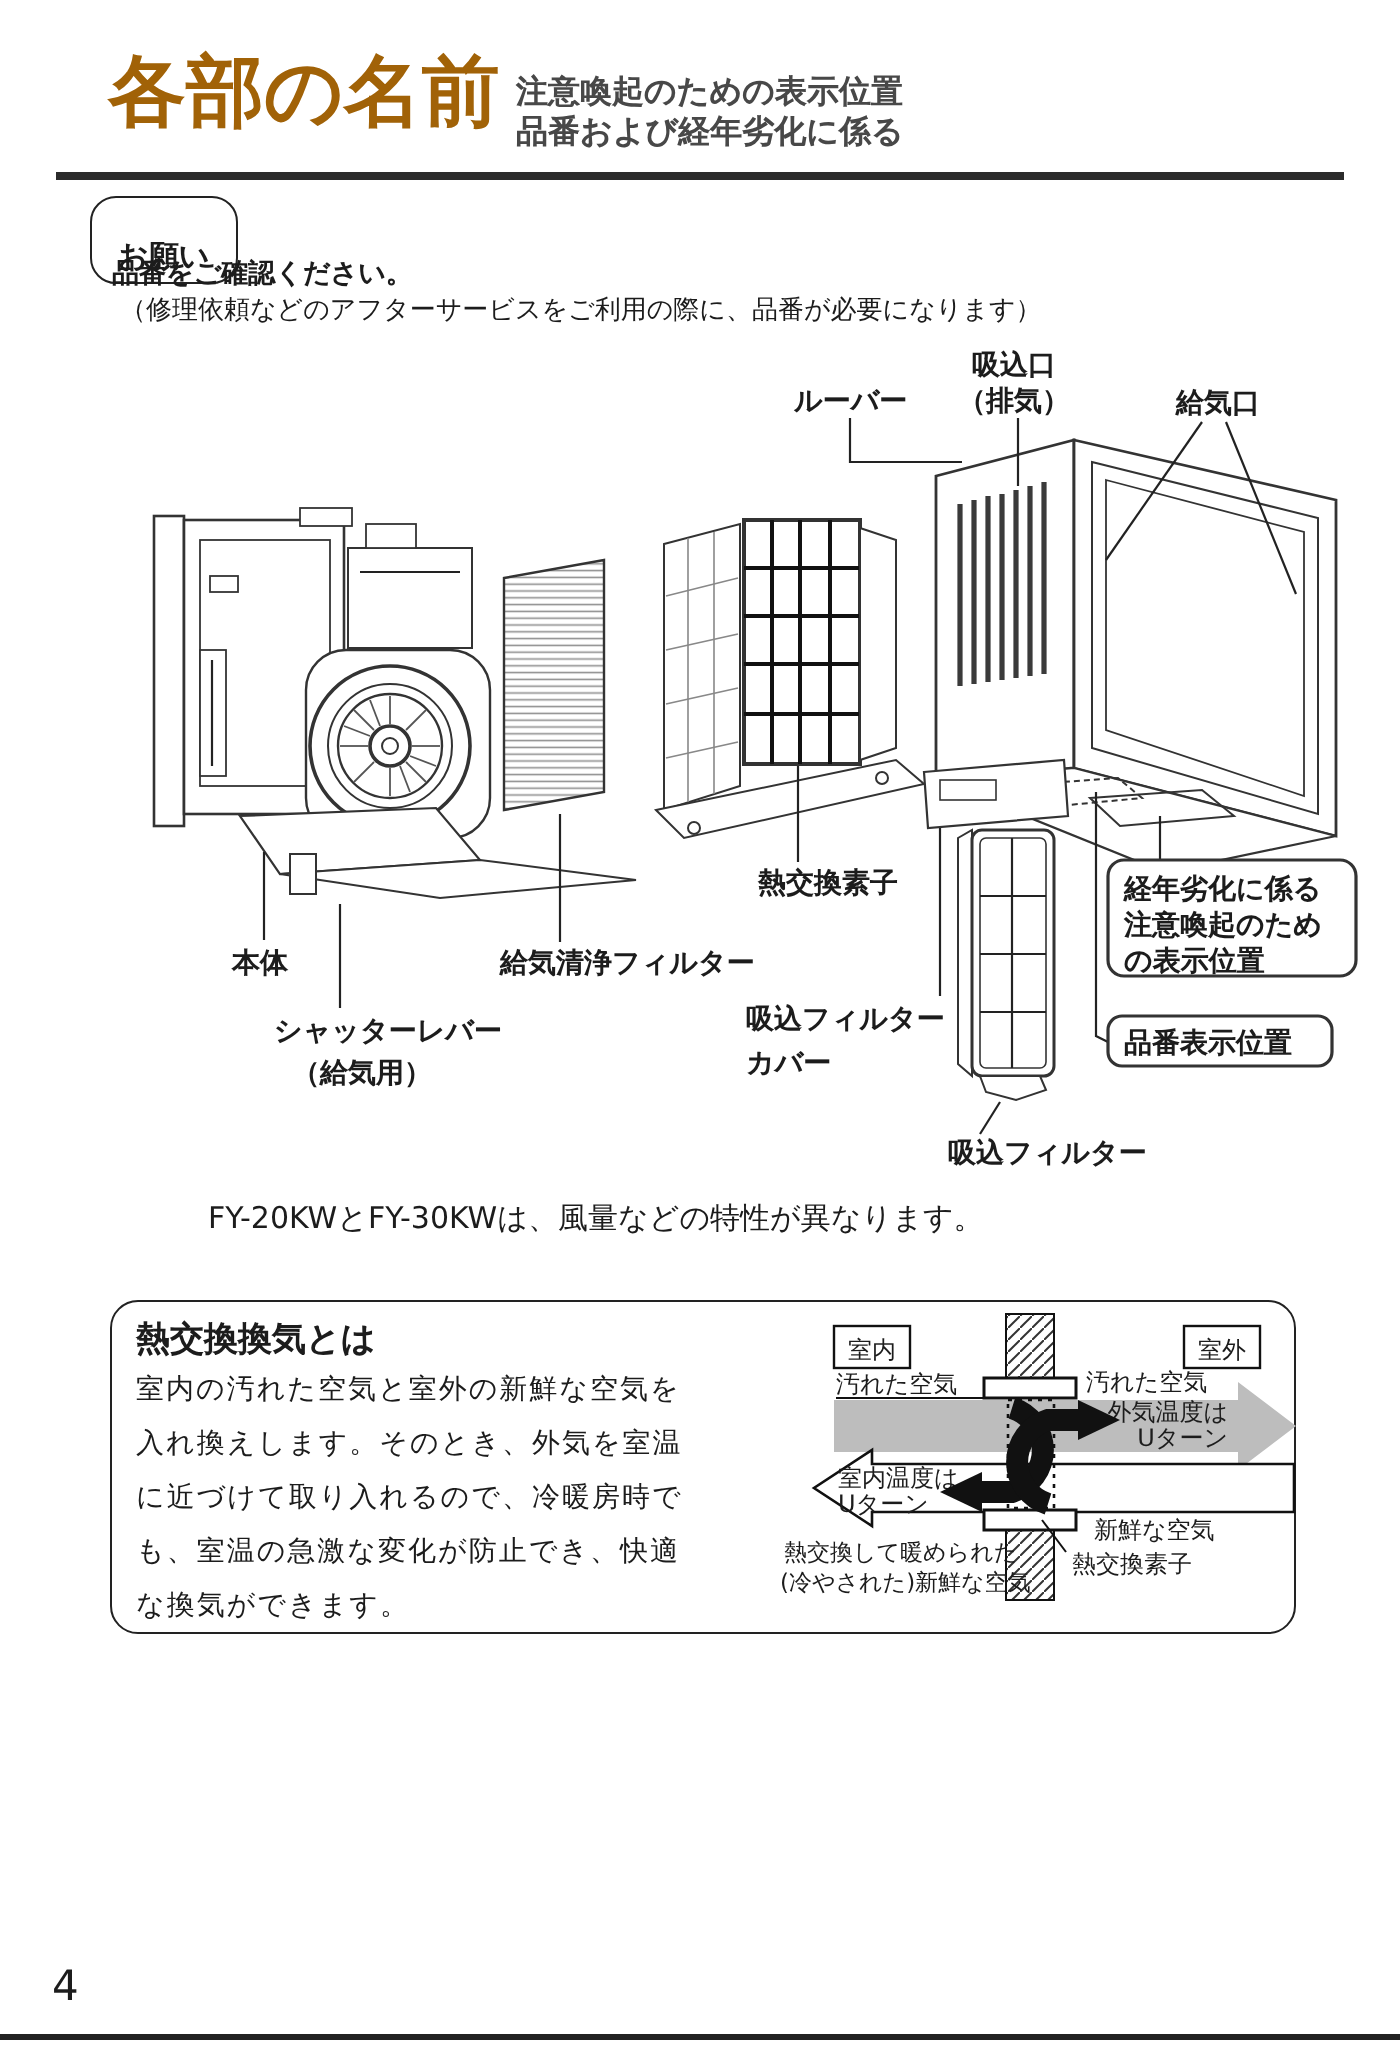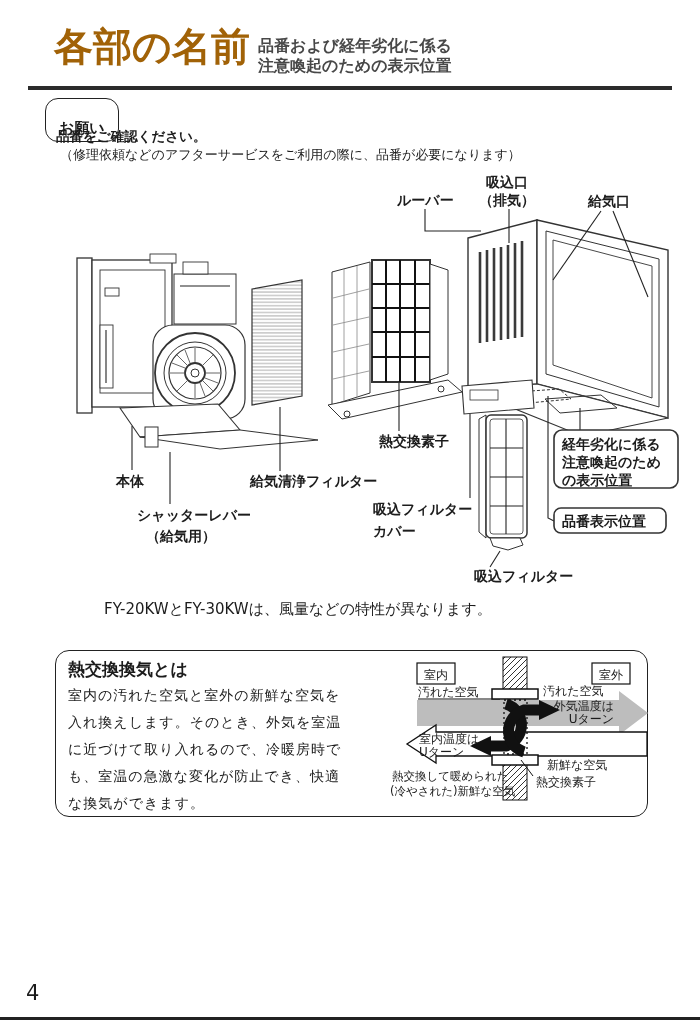--- a/index.html
+++ b/index.html
@@ -37,22 +37,22 @@
   svg .lbl-s{font-size:12px;}
   svg .lbl-xs{font-size:11.5px;}
   svg .ln{stroke:#222;stroke-width:1.1;fill:none;}
   svg .outline{stroke:#333;fill:#fff;}
 </style>
 </head>
 <body>
 
 <div class="abs page-title">各部の名前</div>
 <div class="abs page-subtitle">
+  <div>注意喚起のための表示位置</div>
   <div>品番および経年劣化に係る</div>
-  <div>注意喚起のための表示位置</div>
 </div>
 <div class="abs rule-top"></div>
 
 <div class="abs notice-badge">お願い</div>
 <div class="abs notice-heading">品番をご確認ください。</div>
 <div class="abs notice-detail">（修理依頼などのアフターサービスをご利用の際に、品番が必要になります）</div>
 
 <svg class="abs" style="left:0;top:168px;" width="700" height="430" viewBox="0 0 700 430">
   <defs>
     <pattern id="hl" width="6" height="3.4" patternUnits="userSpaceOnUse">

